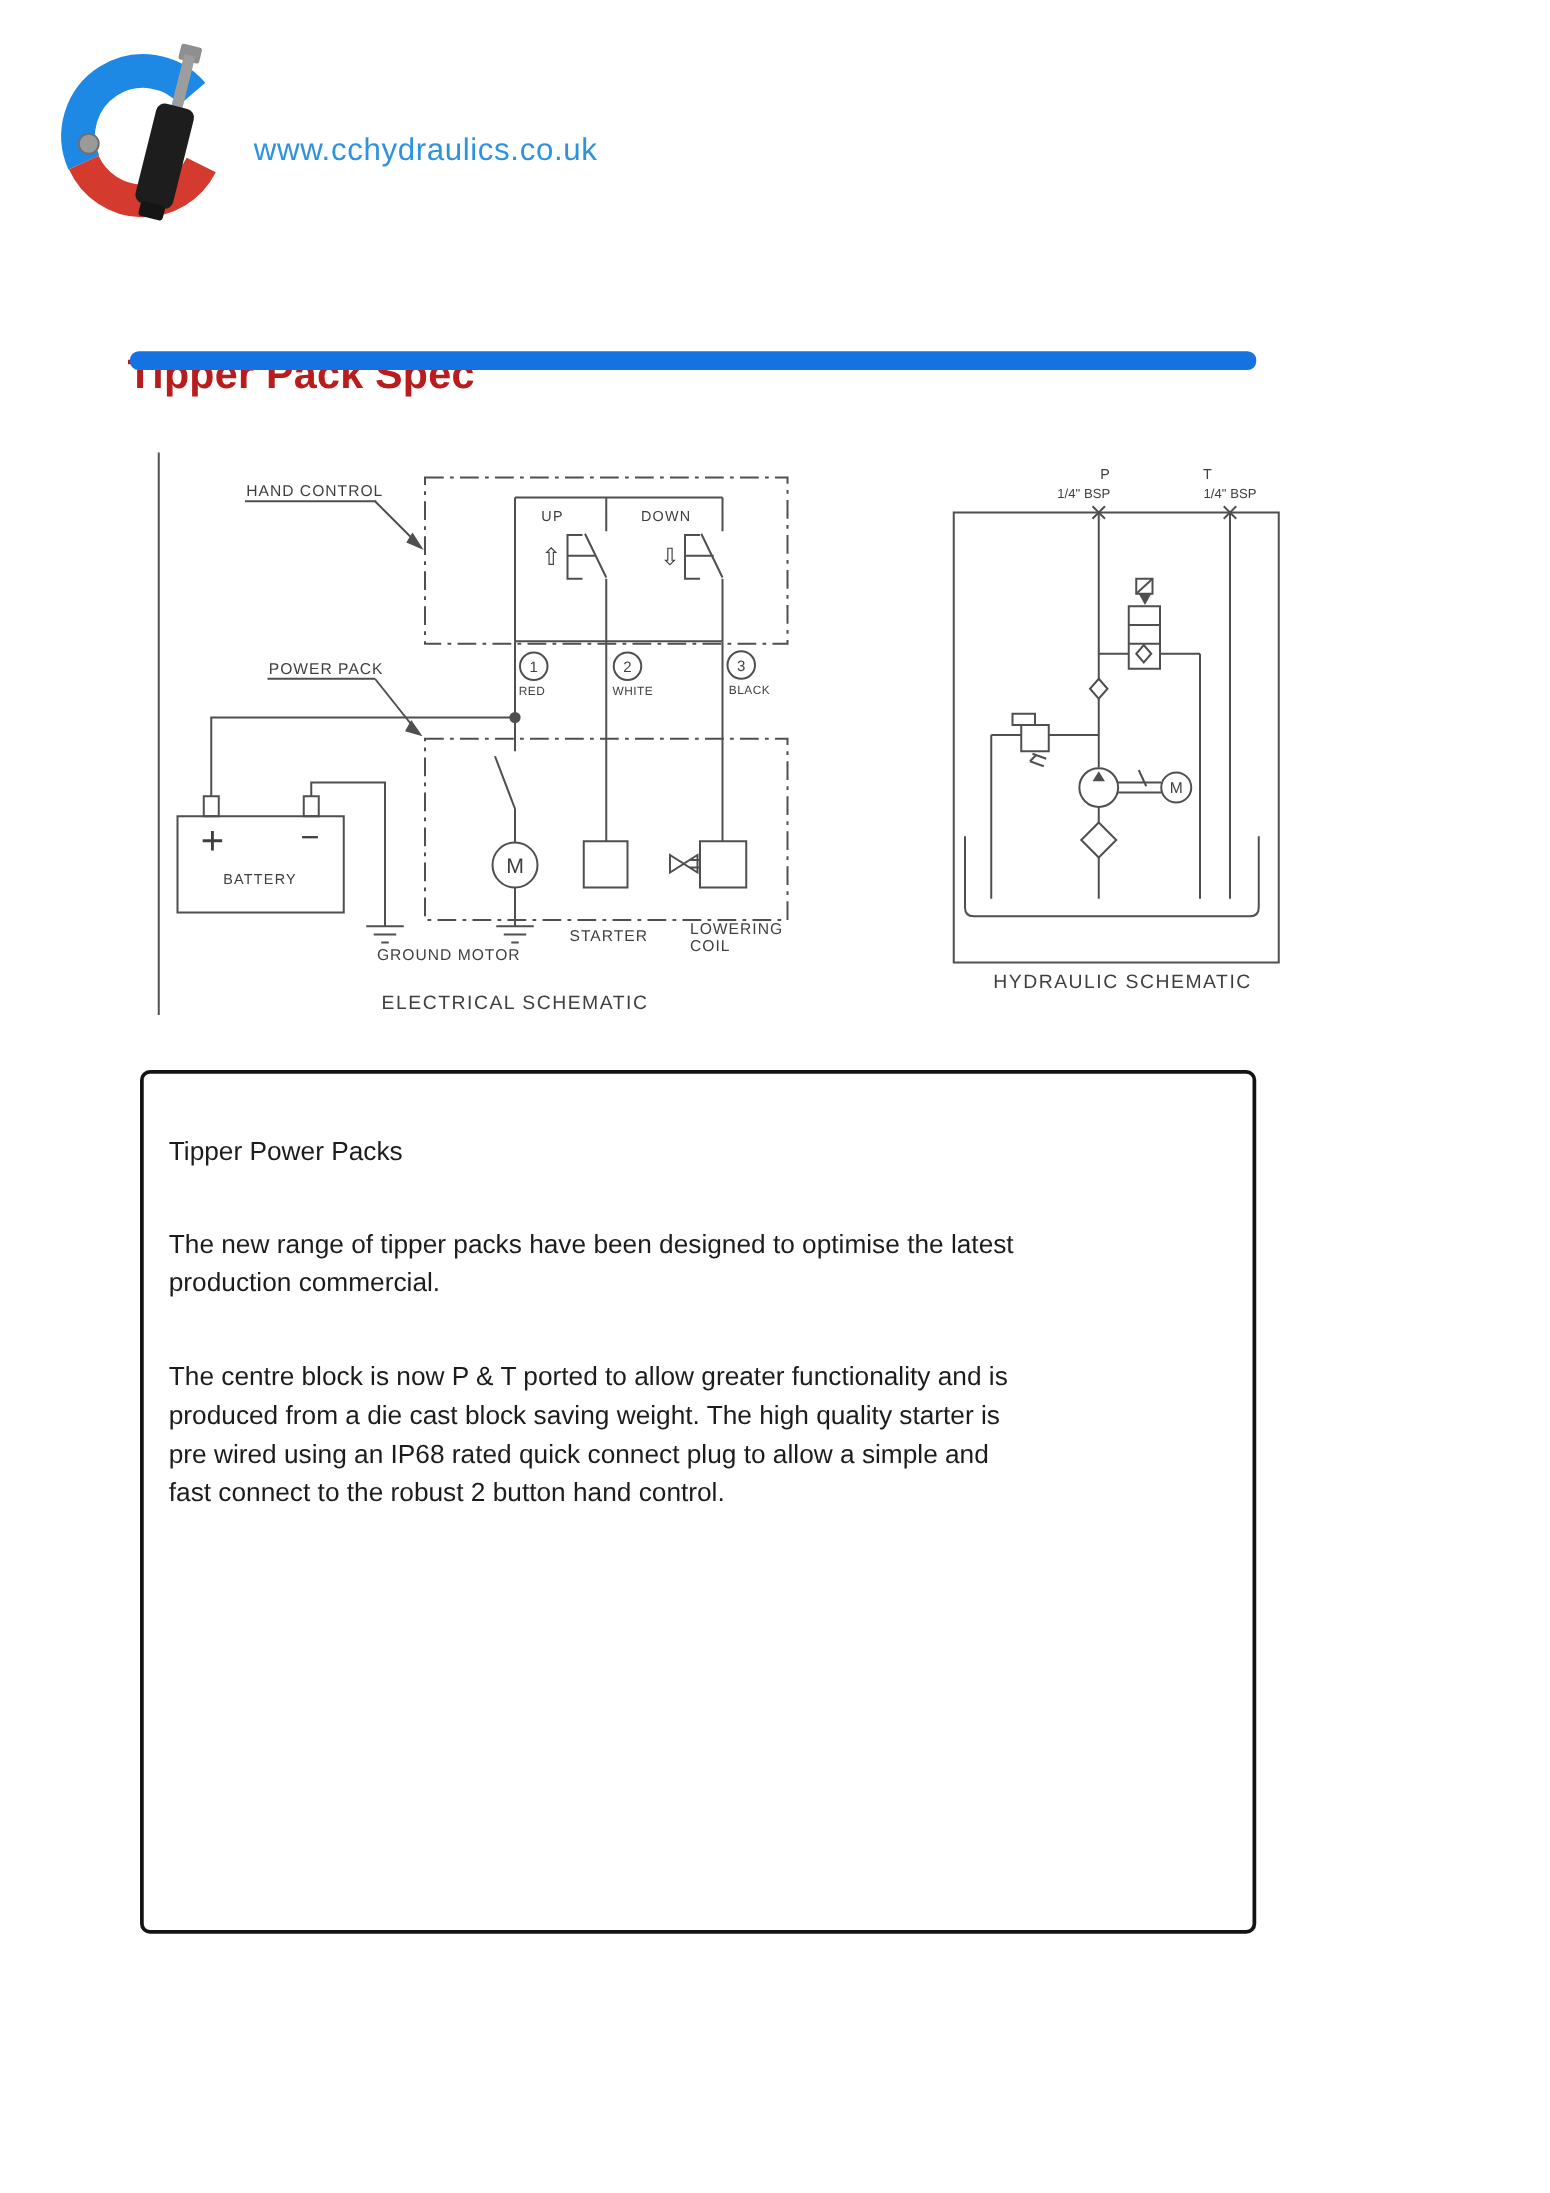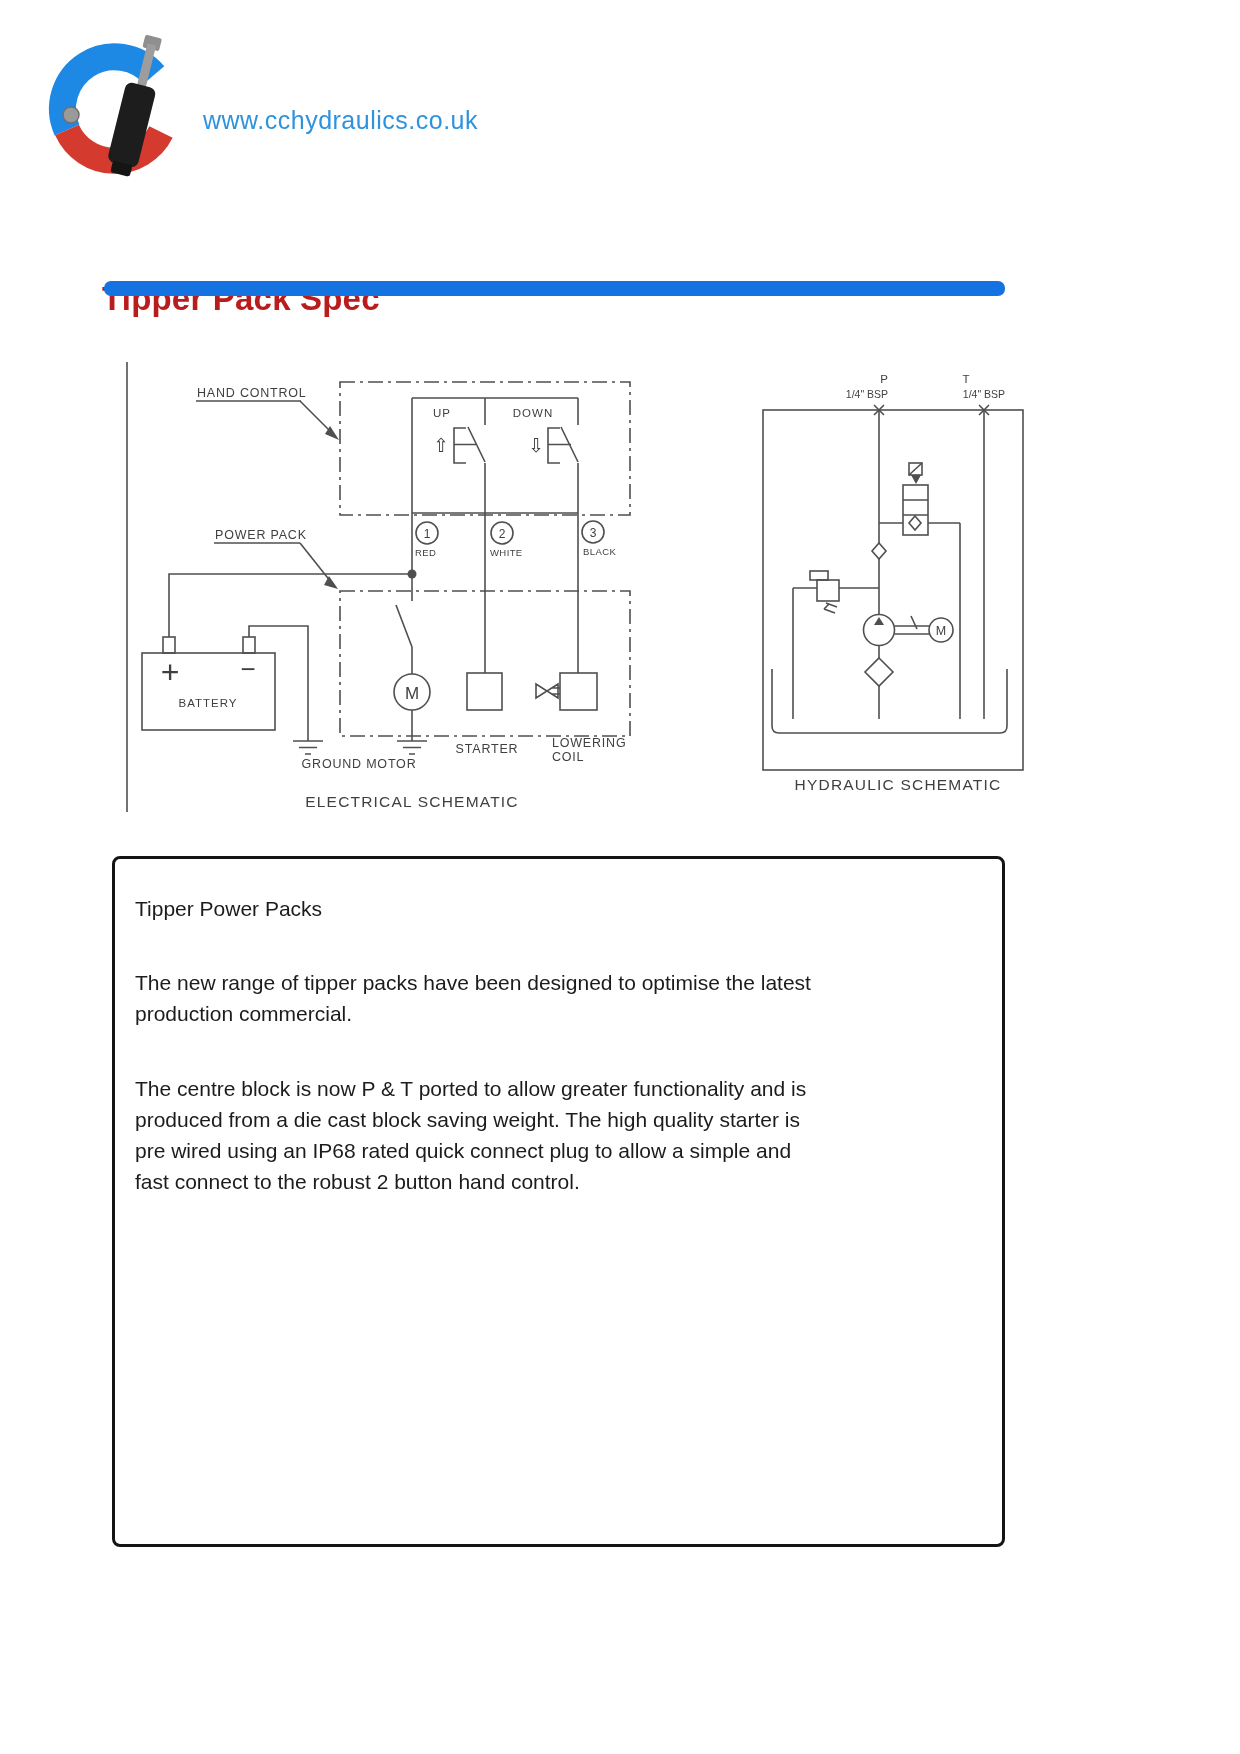--- a/index.html
+++ b/index.html
@@ -3,21 +3,21 @@
 <meta charset="utf-8">
 <style>
   html,body{margin:0;padding:0;background:#ffffff;}
   body{width:1240px;height:1754px;position:relative;font-family:"Liberation Sans",sans-serif;overflow:hidden;}
   .abs{position:absolute;}
   #url-text{left:203px;top:106px;font-size:25px;color:#2d93dd;letter-spacing:.5px;text-decoration:none;cursor:pointer;}
   #page-title{left:102px;top:240px;font-size:33px;font-weight:bold;color:#b91c1c;letter-spacing:.2px;margin-top:40px;}
   #divider-bar{left:104px;top:281px;width:901px;height:15px;background:#1473e0;border-radius:7px;}
   #info-box{left:112px;top:856px;width:893px;height:691px;border:3px solid #141414;border-radius:8px;box-sizing:border-box;
             padding:30px 20px;color:#1c1c1c;font-size:21px;line-height:31px;}
-  #info-box p{margin:4px 0 44px 0;white-space:pre-line;}
+  #info-box p{margin:17px 0 44px 0;white-space:pre-line;}
   #info-box p.heading{margin-bottom:43px;}
   svg text{fill:#3f3f3f;}
   .sch line,.sch path,.sch rect,.sch circle,.sch polygon,.sch polyline{stroke:#4f4f4f;stroke-width:1.6;fill:none;}
   .sch .dashdot{stroke-dasharray:15 5 3 5;}
   .sch .fillshape{fill:#4f4f4f;stroke:none;}
   .sch text{stroke:none;}
   .lbl{font-size:12.5px;letter-spacing:.8px;}
   .lbl-s{font-size:9.5px;letter-spacing:.4px;}
   .cap{font-size:15.5px;letter-spacing:1.2px;}
   .arrowglyph{font-family:"DejaVu Sans",sans-serif;font-size:19px;}

